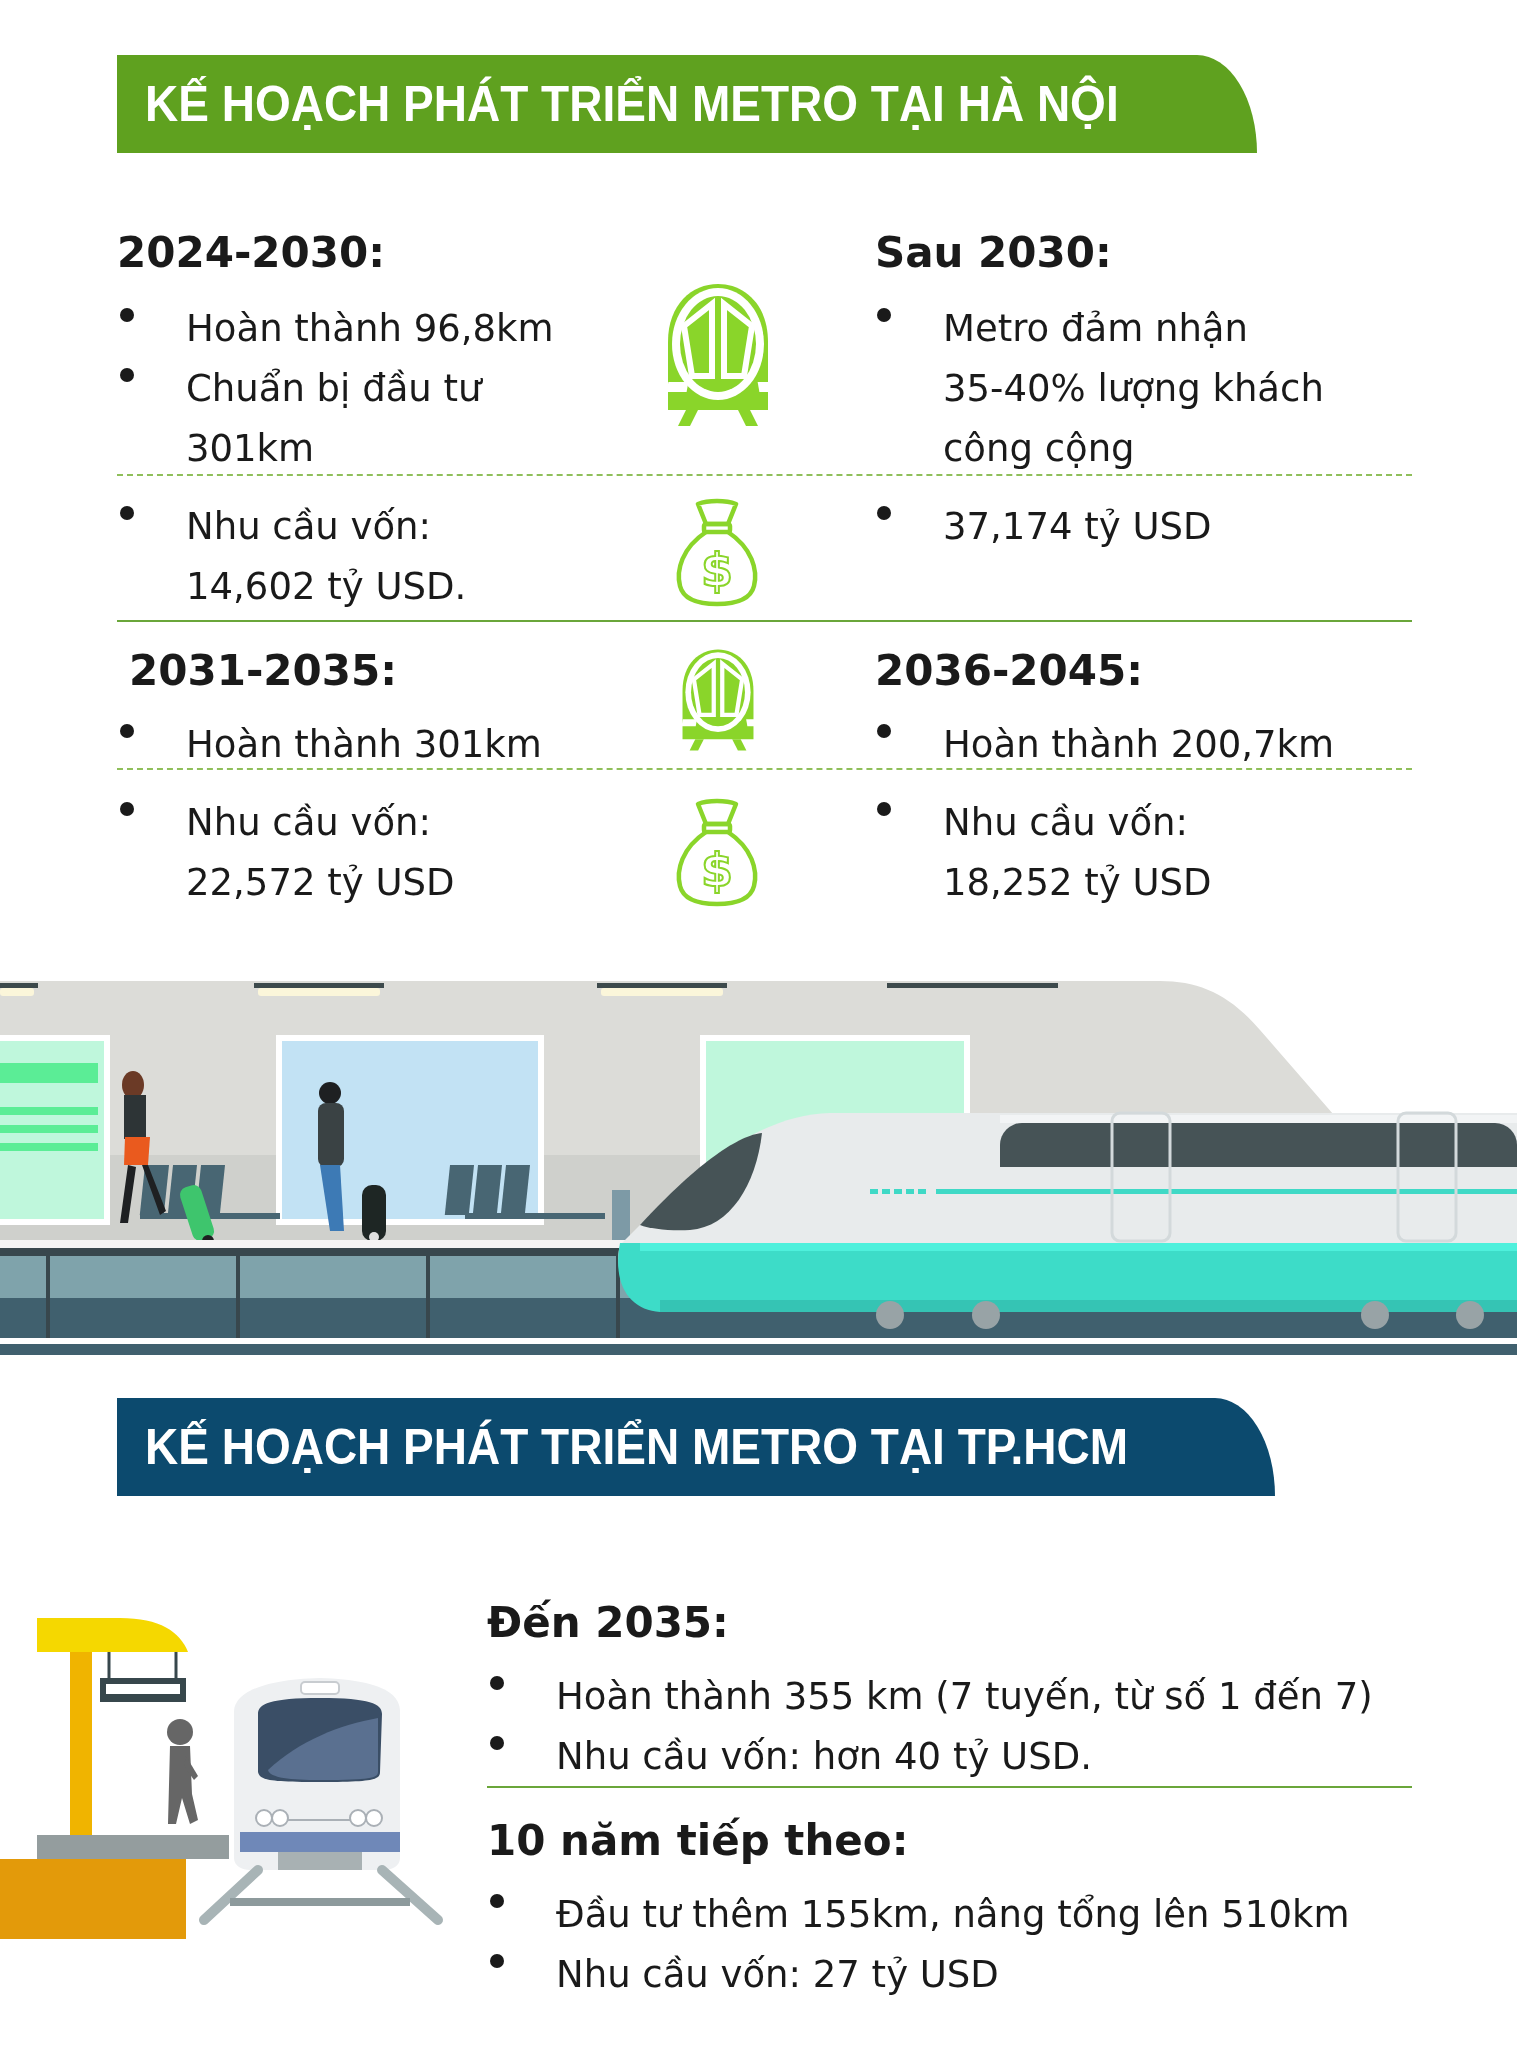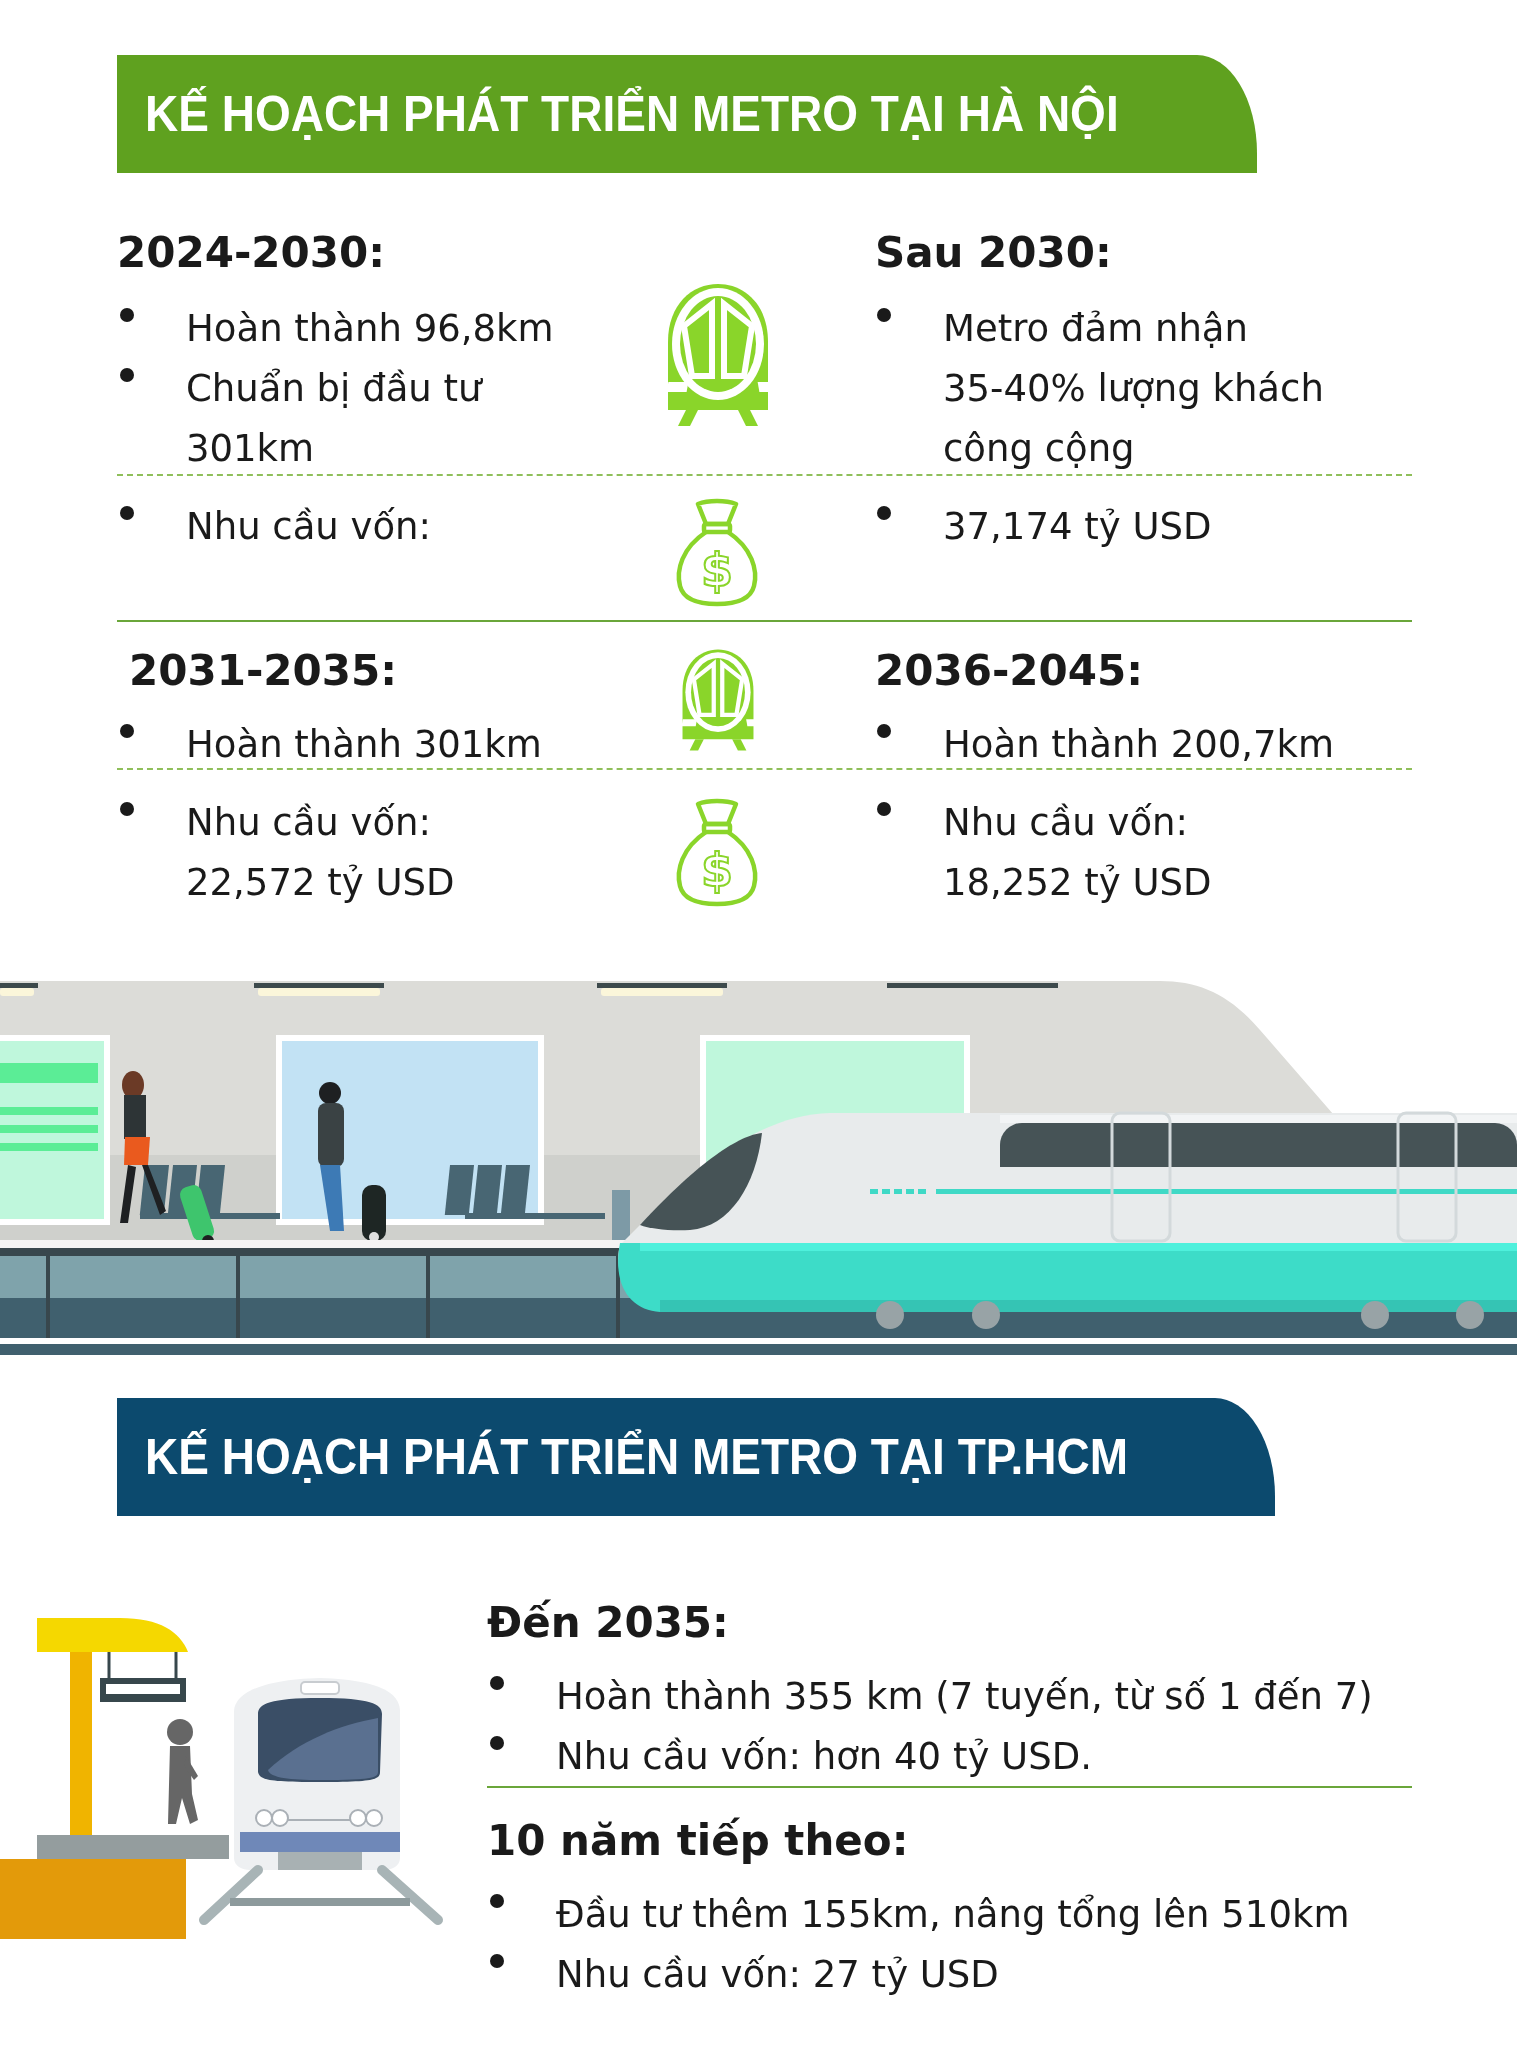--- a/index.html
+++ b/index.html
@@ -1,19 +1,19 @@
 <!DOCTYPE html>
 <html><head>
 <meta charset="utf-8">
 <style>
   html, body { margin: 0; padding: 0; background: #ffffff; }
   body { width: 1517px; height: 2048px; position: relative; overflow: hidden;
          font-family: "DejaVu Sans", "Liberation Sans", sans-serif; color: #1a1a1a; }
 
-  .banner { position: absolute; left: 117px; height: 118px; border-top-right-radius: 60px 98px;
+  .banner { position: absolute; left: 117px; height: 98px; border-top-right-radius: 60px 98px;
             display: flex; align-items: center; box-sizing: border-box; padding-left: 28px; }
   .banner-text { color: #ffffff; font-family: "Liberation Sans", sans-serif; font-weight: bold;
                  font-size: 50px; letter-spacing: 0px; transform: scaleX(0.92); transform-origin: left center;
                  white-space: nowrap; }
   .banner.green { top: 55px; width: 1140px; background: #5fa11f; }
   .banner.orange { top: 1398px; width: 1158px; background: #0c4a6e; }
 
   .heading { position: absolute; font-weight: bold; font-size: 42px; line-height: 1; white-space: nowrap; }
   .bullet-row { position: absolute; font-size: 37px; line-height: 60px; white-space: nowrap; }
   .bullet-row .dot { position: absolute; left: 0; top: 22px; width: 14px; height: 14px; border-radius: 50%; background: #1a1a1a; }
@@ -69,20 +69,21 @@
   <path d="M30 128 L22 144 L34 144 L42 128 Z" fill="#8ad52a"></path>
   <path d="M94 128 L102 144 L90 144 L82 128 Z" fill="#8ad52a"></path>
 </svg>
 
 <div class="dashed" style="left:117px; top:474px; width:1295px;"></div>
 
 <div class="bullet-row" style="left:120px; top:484px;">
   <span class="dot"></span>
   <span class="txt">
     <span>Nhu cầu vốn:</span>
+    <span>14,602 tỷ USD.</span>
   </span>
 </div>
 <div class="bullet-row" style="left:877px; top:484px;">
   <span class="dot"></span>
   <span class="txt">
     <span>37,174 tỷ USD</span>
   </span>
 </div>
 
 <svg class="icon" style="left:674px; top:498px;" width="86" height="110" viewBox="0 0 86 110">

